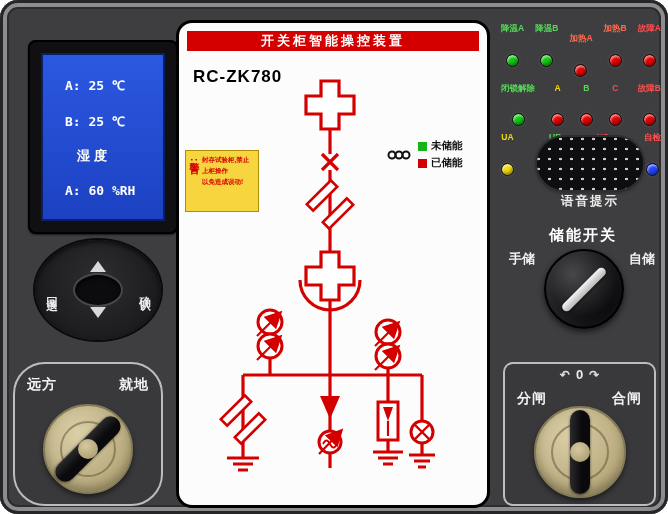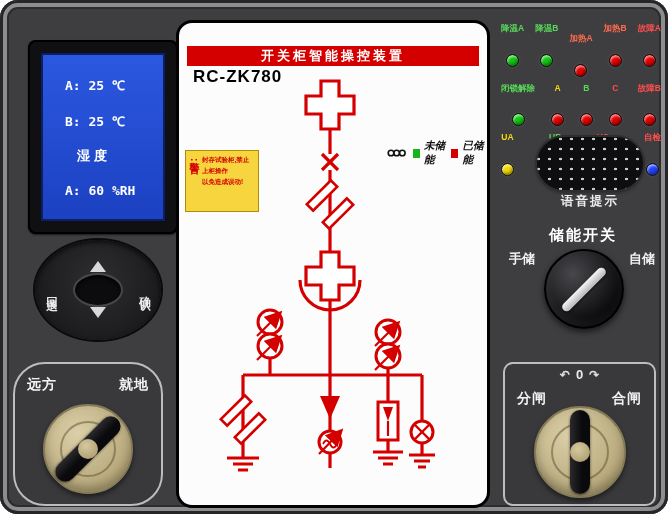--- a/index.html
+++ b/index.html
@@ -60,25 +60,25 @@
            background-image:radial-gradient(#c9c9c9 1.4px, transparent 1.7px);background-size:11px 10px;background-position:7px 7px;
            box-shadow:0 0 0 2px #2e2e30, 0 2px 4px rgba(0,0,0,.5);}
   .speaker-label{position:absolute;left:537px;top:193px;width:106px;text-align:center;color:#ededed;font-size:12.5px;font-weight:bold;letter-spacing:2px;}
   
   .energy-title{position:absolute;left:503px;top:226px;width:160px;text-align:center;color:#fff;font-size:15px;font-weight:bold;letter-spacing:2px;}
   .energy-left{position:absolute;left:509px;top:250px;color:#f2f2f2;font-size:13px;font-weight:bold;}
   .energy-right{position:absolute;left:629px;top:250px;color:#f2f2f2;font-size:13px;font-weight:bold;}
   
   .mimic{position:absolute;left:176px;top:20px;width:314px;height:488px;background:#fcfcfc;border:3px solid #000;
          border-radius:16px;box-sizing:border-box;}
-  .banner{position:absolute;left:8px;top:23px;width:292px;height:20px;background:#d40000;color:#fff;font-size:13px;
+  .banner{position:absolute;left:8px;top:8px;width:292px;height:20px;background:#d40000;color:#fff;font-size:13px;
           font-weight:bold;text-align:center;line-height:20px;letter-spacing:3px;}
   .model{position:absolute;left:14px;top:44px;font-size:17px;font-weight:bold;color:#000;letter-spacing:1px;}
   .legend{position:absolute;left:208px;top:116px;display:flex;align-items:center;gap:5px;}
-  .legend-rows{display:flex;flex-direction:row;gap:3px;font-style:italic;}
+  .legend-rows{display:flex;flex-direction:column;gap:3px;}
   .legend-row{display:flex;align-items:center;gap:4px;font-size:10.5px;font-weight:bold;color:#111;}
   .legend-sq{width:9px;height:9px;}
   .warning{position:absolute;left:6px;top:127px;width:74px;height:62px;background:#f6d53e;border:1px solid #b08c08;
            display:flex;gap:3px;padding:3px;box-sizing:border-box;}
   .warning-title{writing-mode:vertical-rl;font-size:10px;font-weight:bold;color:#d40000;line-height:1;letter-spacing:2px;}
   .warning-text{font-size:6.5px;color:#d40000;font-weight:bold;line-height:1.7;}
   .circuit{position:absolute;left:0;top:27px;}
 </style>
 </head>
 <body>

